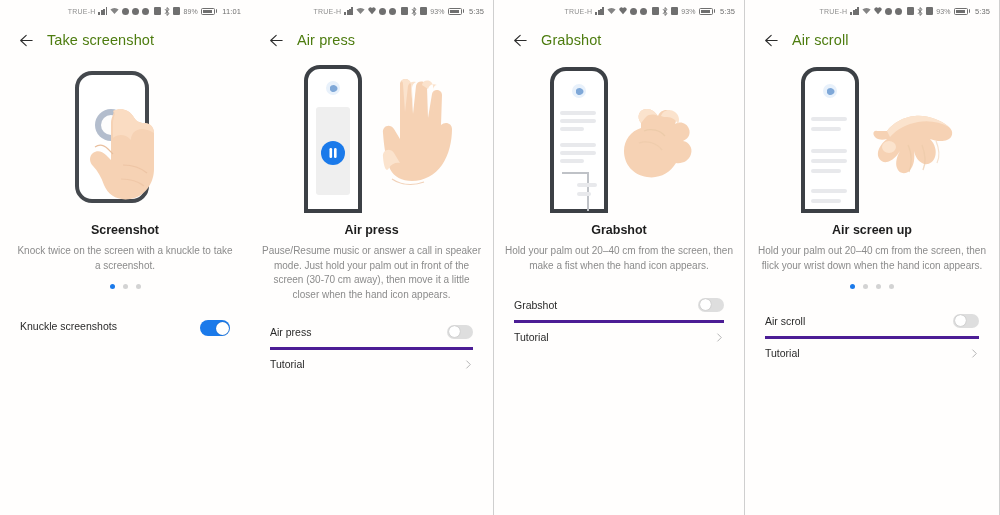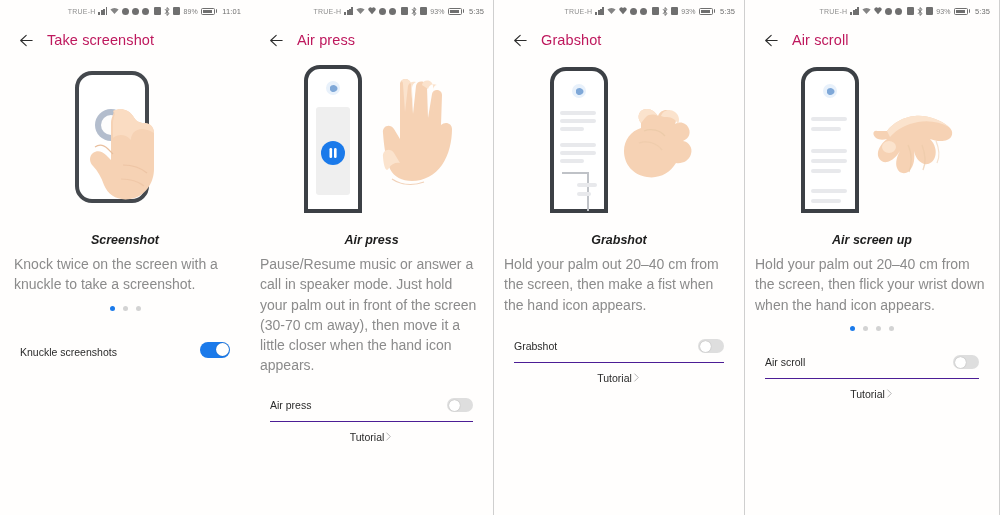--- a/index.html
+++ b/index.html
@@ -75,46 +75,45 @@
   .appbar {
     height: 36px;
     display: flex;
     align-items: center;
     gap: 14px;
     padding-left: 16px;
   }
   .back-arrow { width: 17px; height: 17px; flex: 0 0 auto; }
   .appbar-title {
     font-size: 14.5px;
-    color: #be185d;
+    color: #4d7c0f;
     font-weight: 500;
     letter-spacing: 0.1px;
   }
 
   
   .illus {
     height: 165px;
     display: flex;
     align-items: center;
     justify-content: center;
     position: relative;
   }
   .illus svg { display:block; }
 
   
   .caption-title {
     text-align: center;
     font-size: 12.5px;
     font-weight: bold;
     color: #1d1d1d;
-    margin-top: 10px;
-    font-style: italic;
   }
   .caption-desc {
-    font-size: 14px;
+    text-align: center;
+    font-size: 10px;
     color: #8b8b8b;
     line-height: 1.45;
     margin: 7px auto 0;
     padding: 0 14px;
   }
   .dots {
     display: flex;
     justify-content: center;
     gap: 8px;
     margin-top: 11px;
@@ -123,24 +122,24 @@
   .dot.active { background: #1b7aea; }
 
   
   .list { margin-top: 14px; padding: 0 20px; }
   .row {
     height: 31px;
     display: flex;
     align-items: center;
     justify-content: space-between;
   }
-  .row + .row { border-top: 1px solid #4c1d95; justify-content: center; }
+  .row + .row { border-top: 3px solid #4c1d95; }
   .row-label { font-size: 10.5px; color: #2a2a2a; }
   .row-sub { font-size: 8.5px; color: #8b8b8b; line-height: 1.4; margin-top: 2px; }
-  .row-tall { height: auto; padding: 8px 0 10px; align-items: flex-end; }
+  .row-tall { height: auto; padding: 8px 0 10px; align-items: center; }
   .row-textcol { display:flex; flex-direction: column; }
 
   .toggle {
     width: 26px; height: 14px; border-radius: 8px;
     position: relative; flex: 0 0 auto;
     background: #dedede;
   }
   .toggle .knob {
     position: absolute; top: 1.5px; left: 1.5px;
     width: 11px; height: 11px; border-radius: 50%;

